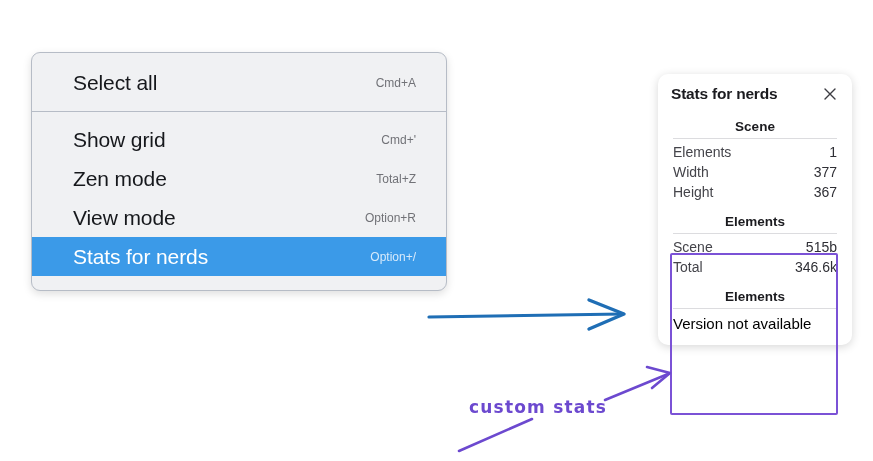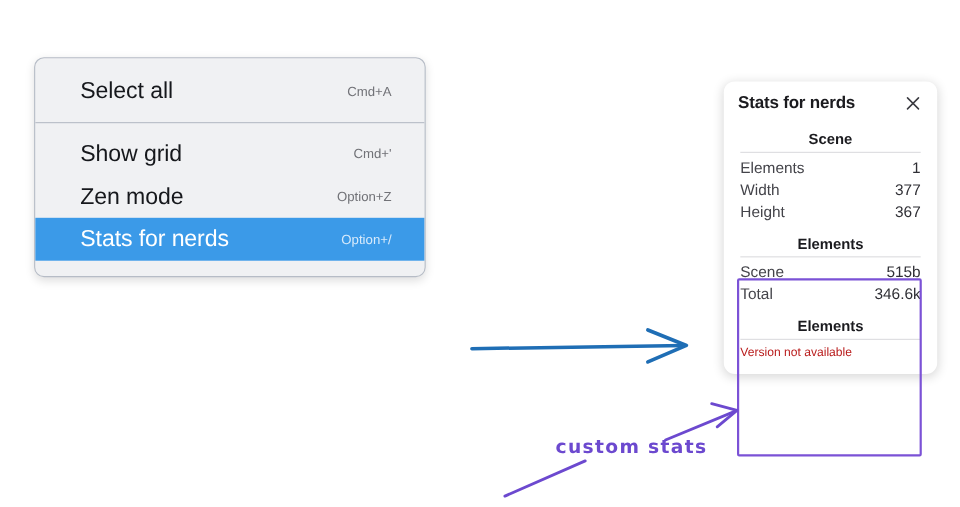--- a/index.html
+++ b/index.html
@@ -14,21 +14,21 @@
     overflow: hidden;
     font-family: "Liberation Sans", sans-serif;
     -webkit-font-smoothing: antialiased;
   }
 
   
   #context-menu {
     position: absolute;
     left: 31px;
     top: 52px;
-    width: 356px;
+    width: 416px;
     background: #f0f1f3;
     border: 1px solid #b6bcc6;
     border-radius: 9px;
     box-shadow: 0 3px 9px rgba(0,0,0,0.13);
     overflow: hidden;
     box-sizing: border-box;
   }
   .menu-group { padding: 6px 0; }
   .menu-group.group-top { padding: 10px 0 9px; }
   .menu-group.group-bottom { padding: 8px 0 14px; }
@@ -107,22 +107,22 @@
   .sp-row {
     display: flex;
     justify-content: space-between;
     align-items: flex-start;
     font-size: 14px;
     color: #44444a;
     padding: 2px 2px;
   }
   .sp-row .sp-val { color: #2f2f35; }
   .sp-note {
-    font-size: 11px;
-    color: #b91c1c;
+    font-size: 15px;
+    color: #000000;
     padding: 3px 2px 1px;
   }
 
   
   #custom-stats-box {
     position: absolute;
     left: 670px;
     top: 253px;
     width: 168px;
     height: 162px;
@@ -134,21 +134,21 @@
 
   
   #annotations {
     position: absolute;
     left: 0; top: 0;
     width: 873px; height: 461px;
     pointer-events: none;
   }
   #annotation-label {
     position: absolute;
-    left: 505px;
+    left: 469px;
     top: 397px;
     font-family: "DejaVu Sans", sans-serif;
     font-size: 17px;
     font-weight: bold;
     color: #6c49cf;
     letter-spacing: 1.2px;
     white-space: nowrap;
   }
 </style>
 </head>
@@ -165,21 +165,25 @@
 
   <div class="menu-sep"></div>
 
   <div class="menu-group group-bottom">
     <div class="menu-item">
       <span class="mi-label">Show grid</span>
       <span class="mi-shortcut">Cmd+'</span>
     </div>
     <div class="menu-item">
       <span class="mi-label">Zen mode</span>
-      <span class="mi-shortcut">Option+Z</span>
+      <span class="mi-shortcut">Total+Z</span>
+    </div>
+    <div class="menu-item">
+      <span class="mi-label">View mode</span>
+      <span class="mi-shortcut">Option+R</span>
     </div>
     <div class="menu-item selected">
       <span class="mi-label">Stats for nerds</span>
       <span class="mi-shortcut">Option+/</span>
     </div>
   </div>
 
 </div>
 
 <div id="stats-panel">

